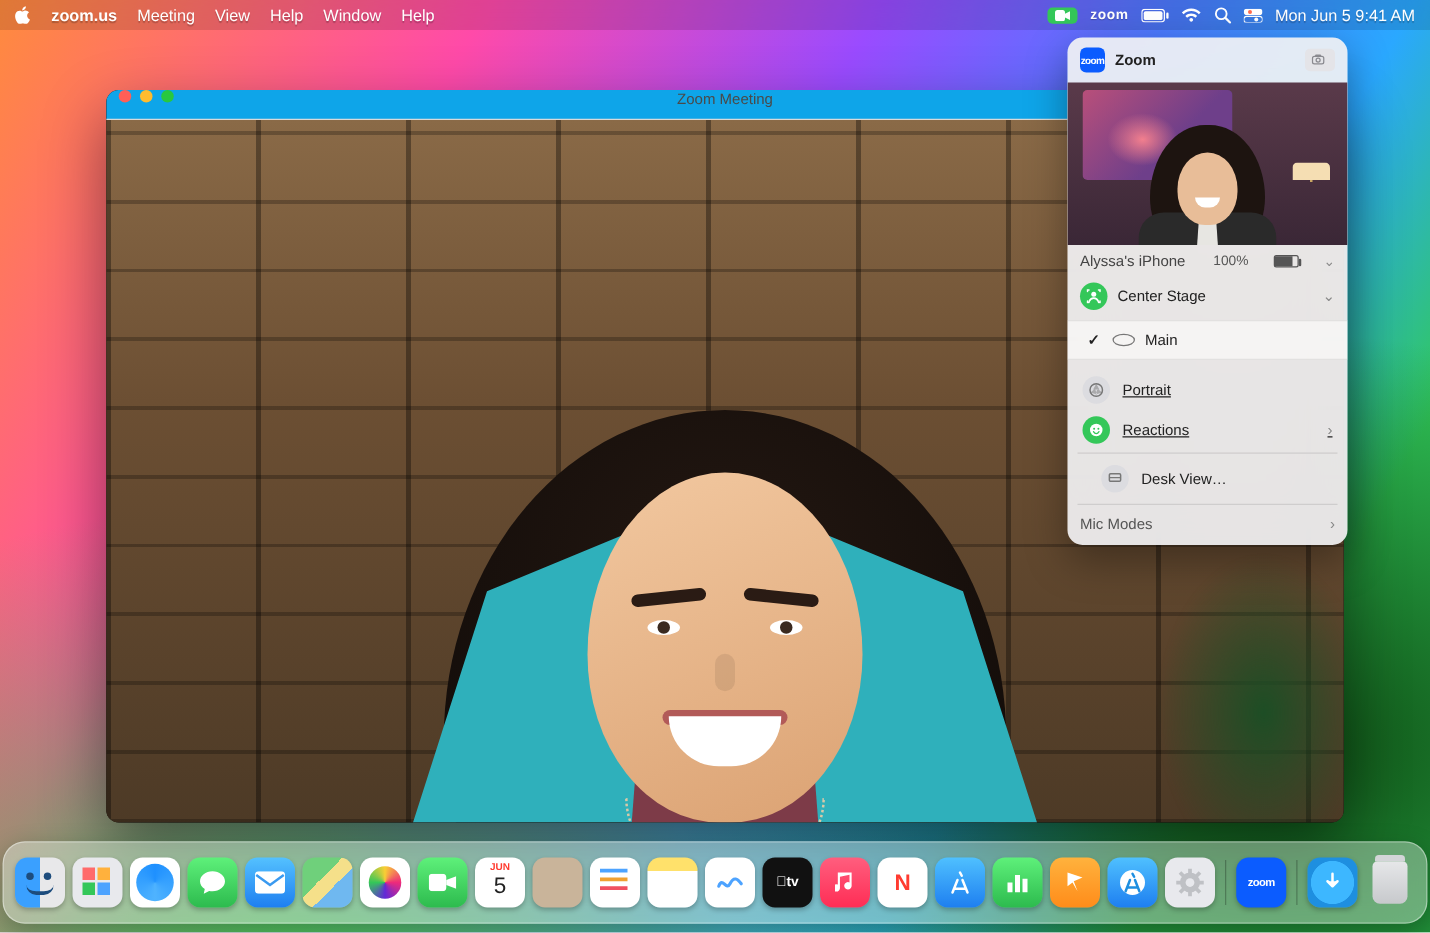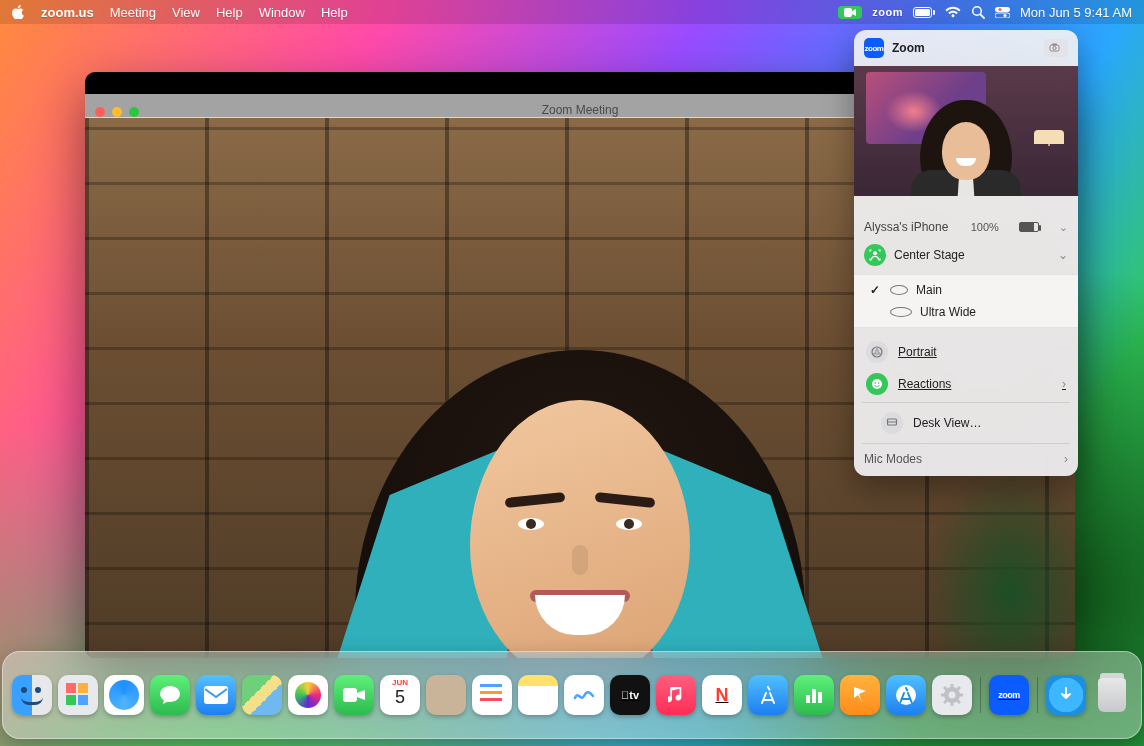--- a/index.html
+++ b/index.html
@@ -32,23 +32,22 @@
   .zoom-word { font-weight: 800; letter-spacing: 0.5px; font-size: 11px; }
   .mb-icon { display: inline-flex; align-items: center; }
 
   
   .zoom-window {
     position: absolute; top: 72px; left: 85px; width: 990px; height: 586px;
     border-radius: 10px; overflow: hidden; box-shadow: 0 20px 50px rgba(0,0,0,0.45);
     background: #000;
   }
   .zoom-titlebar {
-    height: 24px; background: #a3a3a3; display: flex; align-items: flex-end; position: relative;
+    height: 24px; background: #0ea5e9; display: flex; align-items: flex-start; position: relative;
     border-bottom: 1px solid #d9d9d9;
-    margin-top: 22px;
   }
   .traffic { display: flex; gap: 7px; padding-left: 10px; }
   .dot { width: 10px; height: 10px; border-radius: 50%; }
   .dot.red { background: #ff5f57; } .dot.yellow { background: #febc2e; } .dot.green { background: #28c840; }
   .zoom-title { position: absolute; left: 0; right: 0; text-align: center; font-size: 12px; color: #4a4a4a; font-weight: 500; }
 
   .video-area {
     position: relative; width: 100%; height: calc(100% - 24px);
     background: linear-gradient(180deg, #5c4632 0%, #4a3826 50%, #3b2d1e 100%);
     overflow: hidden;
@@ -120,42 +119,42 @@
       background: linear-gradient(#f5deb3 0 14px, transparent 14px), linear-gradient(#caa764 0 2px, transparent 2px) 14px 14px/2px 30px no-repeat; border-radius:4px 4px 0 0; }
   .self-figure { position:absolute; left:50%; bottom:-8px; transform:translateX(-50%); }
   .self-hair { width:92px; height:104px; background:#1d1410; border-radius:48% 48% 40% 40% / 56% 56% 44% 44%; position:relative; }
   .self-face { position:absolute; top:22px; left:50%; transform:translateX(-50%); width:48px; height:58px; background:#e8bd98; border-radius:50% 50% 46% 46%; }
   .self-smile { position:absolute; width:20px; height:8px; background:#fff; border-radius:0 0 12px 12px; bottom:14px; left:14px; }
   .self-body { position:absolute; bottom:-20px; left:50%; transform:translateX(-50%); width:110px; height:54px; background:#2a2a2a; border-radius:20px 20px 0 0; }
   .self-inner { position:absolute; bottom:-20px; left:50%; transform:translateX(-50%); width:34px; height:50px; background:#e7e6e2; clip-path:polygon(30% 0,70% 0,80% 100%,20% 100%); }
 
   .cc-section { padding: 8px 10px; }
   .cc-row { display: flex; align-items: center; gap: 10px; padding: 5px 2px; }
-  .cc-device { display:flex; align-items:center; justify-content:space-between; padding:24px 10px 2px; color:#444; }
+  .cc-device { display:flex; align-items:center; justify-content:space-between; padding:6px 10px 2px; color:#444; }
   .batt { display:flex; align-items:center; gap:20px; font-size:11px; color:#555; }
   .batt-icon { width:20px; height:10px; border:1px solid #555; border-radius:2px; position:relative; background:linear-gradient(#555,#555) 0 0/80% 100% no-repeat; }
   .batt-icon::after{content:"";position:absolute;right:-3px;top:2px;width:2px;height:6px;background:#555;border-radius:1px;}
   .cc-toggle { display:flex; align-items:center; gap:8px; padding:8px 10px; }
   .round-icon { width:22px; height:22px; border-radius:50%; display:flex; align-items:center; justify-content:center; color:#fff; flex-shrink:0; }
   .ri-green { background:#34c759; }
   .ri-dark { background:#dcdce0; color:#555; }
   .chev { margin-left:auto; color:#888; }
   .camopts { background:rgba(255,255,255,0.55); border-top:1px solid rgba(0,0,0,0.08); border-bottom:1px solid rgba(0,0,0,0.08); padding:4px 6px; }
   .opt { display:flex; align-items:center; gap:8px; padding:4px 4px 4px 10px; }
   .check { width:12px; color:#222; font-weight:700; }
   .ovoid { width:18px; height:10px; border:1.5px solid #777; border-radius:50%; transform:rotate(0deg); }
   .sep { height:1px; background:rgba(0,0,0,0.1); margin:0 8px; }
   .cc-foot { display:flex; align-items:center; justify-content:space-between; padding:8px 10px 10px; color:#555;gap:35px; }
 
   
   .dock-wrap { position:absolute; left:50%; bottom:7px; transform:translateX(-50%); }
   .dock {
-    display:flex; align-items:flex-end; gap:6px; padding:24px 10px;
+    display:flex; align-items:flex-end; gap:6px; padding:13px 10px;
     background: rgba(255,255,255,0.35); backdrop-filter: blur(20px);
-    border-radius:18px; box-shadow: 0 6px 20px rgba(0,0,0,0.25), inset 0 0 0 1px rgba(255,255,255,0.4); text-decoration: underline;
+    border-radius:18px; box-shadow: 0 6px 20px rgba(0,0,0,0.25), inset 0 0 0 1px rgba(255,255,255,0.4);
   }
   .dock-icon {
     width:40px; height:40px; border-radius:10px; position:relative; display:flex; align-items:center; justify-content:center;
     color:#fff; font-size:18px; box-shadow: 0 2px 4px rgba(0,0,0,0.25);
   }
   .dock-sep { width:1px; height:36px; background:rgba(0,0,0,0.25); margin:0 2px; align-self:center; }
   .di-finder{background:linear-gradient(90deg,#3aa0ff 50%,#e8e8ea 50%);} .di-finder::before{content:"";position:absolute;left:22%;top:30%;width:6px;height:6px;border-radius:50%;background:#1d4c7d;box-shadow:14px 0 #1d4c7d;} .di-finder::after{content:"";position:absolute;left:22%;bottom:26%;width:22px;height:6px;border-radius:0 0 8px 8px;border-bottom:3px solid #1d4c7d;}
   .di-launchpad{background:#e8e9ed;} .di-launchpad::after{content:"";position:absolute;inset:8px;background:
       linear-gradient(#ff6b6b,#ff6b6b)0 0/10px 10px no-repeat,
       linear-gradient(#ffb13d,#ffb13d)12px 0/10px 10px no-repeat,
@@ -320,25 +319,20 @@
       <span>Center Stage</span>
       <span class="chev">⌄</span>
     </div>
 
     <div class="camopts">
       <div class="opt">
         <span class="check">✓</span>
         <span class="ovoid"></span>
         <span>Main</span>
       </div>
-      <div class="opt">
-        <span class="check"></span>
-        <span class="ovoid" style="width:22px;"></span>
-        <span>Ultra Wide</span>
-      </div>
     </div>
 
     <div class="cc-section" style="padding-bottom:2px;text-decoration:underline;">
       <div class="cc-row">
         <span class="round-icon ri-dark">
           <svg width="12" height="12" viewBox="0 0 12 12">
               <circle cx="6" cy="6" r="5" fill="none" stroke="#777" stroke-width="1.2"></circle>
               <path d="M6 1 8.5 5.5H3.5zM1.3 8 5 5l1.6 4.5zM10.7 8 7 5 5.4 9.5z" fill="#777" opacity="0.5"></path>
             </svg>
         </span>

